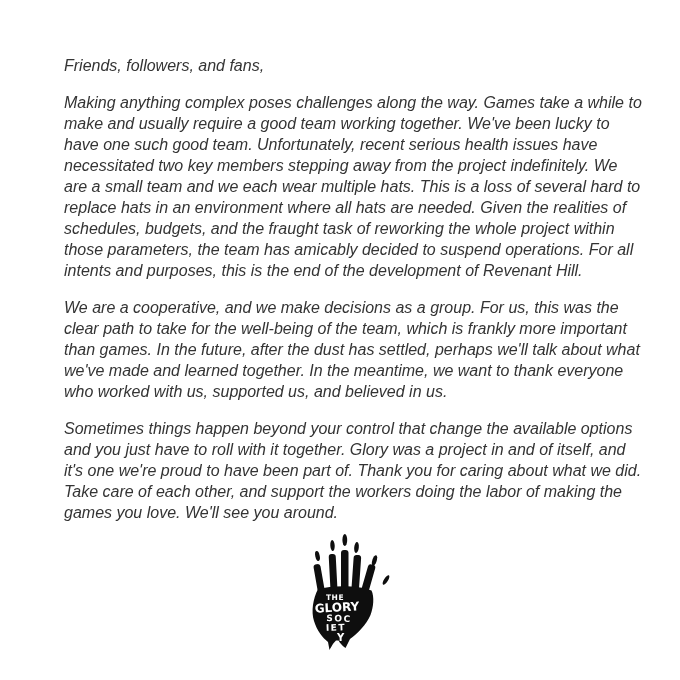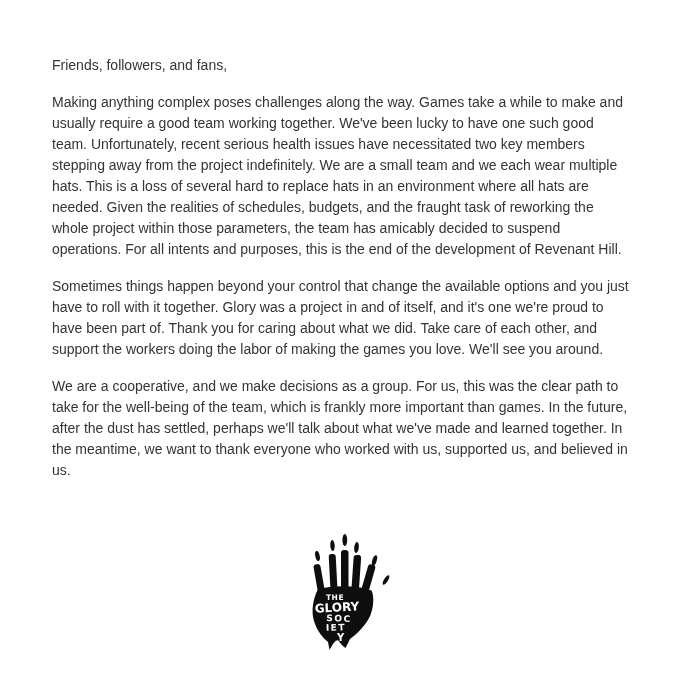--- a/index.html
+++ b/index.html
@@ -9,27 +9,28 @@
   body {
     width: 680px;
     height: 680px;
     background: #ffffff;
     font-family: "Liberation Sans", sans-serif;
     position: relative;
     overflow: hidden;
   }
   .letter {
     position: absolute;
-    left: 52px;
+    left: 64px;
     top: 55px;
     width: 580px;
     color: #343434;
-    font-size: 14px;
+    font-size: 16px;
     line-height: 21px;
     letter-spacing: 0;
+    font-style: italic;
   }
   .letter p {
     margin: 0 0 16px 0;
   }
   .logo {
     position: absolute;
     left: 304px;
     top: 529px;
     width: 94px;
     height: 128px;
@@ -44,22 +45,22 @@
     font-weight: bold;
     fill: #ffffff;
   }
 </style>
 </head>
 <body>
 
 <div class="letter">
   <p>Friends, followers, and fans,</p>
   <p>Making anything complex poses challenges along the way. Games take a while to make and usually require a good team working together. We've been lucky to have one such good team. Unfortunately, recent serious health issues have necessitated two key members stepping away from the project indefinitely. We are a small team and we each wear multiple hats. This is a loss of several hard to replace hats in an environment where all hats are needed. Given the realities of schedules, budgets, and the fraught task of reworking the whole project within those parameters, the team has amicably decided to suspend operations. For all intents and purposes, this is the end of the development of Revenant Hill.</p>
+  <p>We are a cooperative, and we make decisions as a group. For us, this was the clear path to take for the well-being of the team, which is frankly more important than games. In the future, after the dust has settled, perhaps we'll talk about what we've made and learned together. In the meantime, we want to thank everyone who worked with us, supported us, and believed in us.</p>
   <p>Sometimes things happen beyond your control that change the available options and you just have to roll with it together. Glory was a project in and of itself, and it's one we're proud to have been part of. Thank you for caring about what we did. Take care of each other, and support the workers doing the labor of making the games you love. We'll see you around.</p>
-  <p>We are a cooperative, and we make decisions as a group. For us, this was the clear path to take for the well-being of the team, which is frankly more important than games. In the future, after the dust has settled, perhaps we'll talk about what we've made and learned together. In the meantime, we want to thank everyone who worked with us, supported us, and believed in us.</p>
 </div>
 
 <div class="logo">
   <svg viewBox="0 0 94 128" aria-hidden="true">
     <g fill="#0e0e0e">
 
       <ellipse cx="13.5" cy="27" rx="2.2" ry="5" transform="rotate(-12 13.5 27)"></ellipse>
       <ellipse cx="28.5" cy="16.5" rx="2.2" ry="5.5" transform="rotate(-4 28.5 16.5)"></ellipse>
       <ellipse cx="40.8" cy="11" rx="2.4" ry="6"></ellipse>
       <ellipse cx="52.5" cy="18.5" rx="2.3" ry="5.5" transform="rotate(6 52.5 18.5)"></ellipse>

